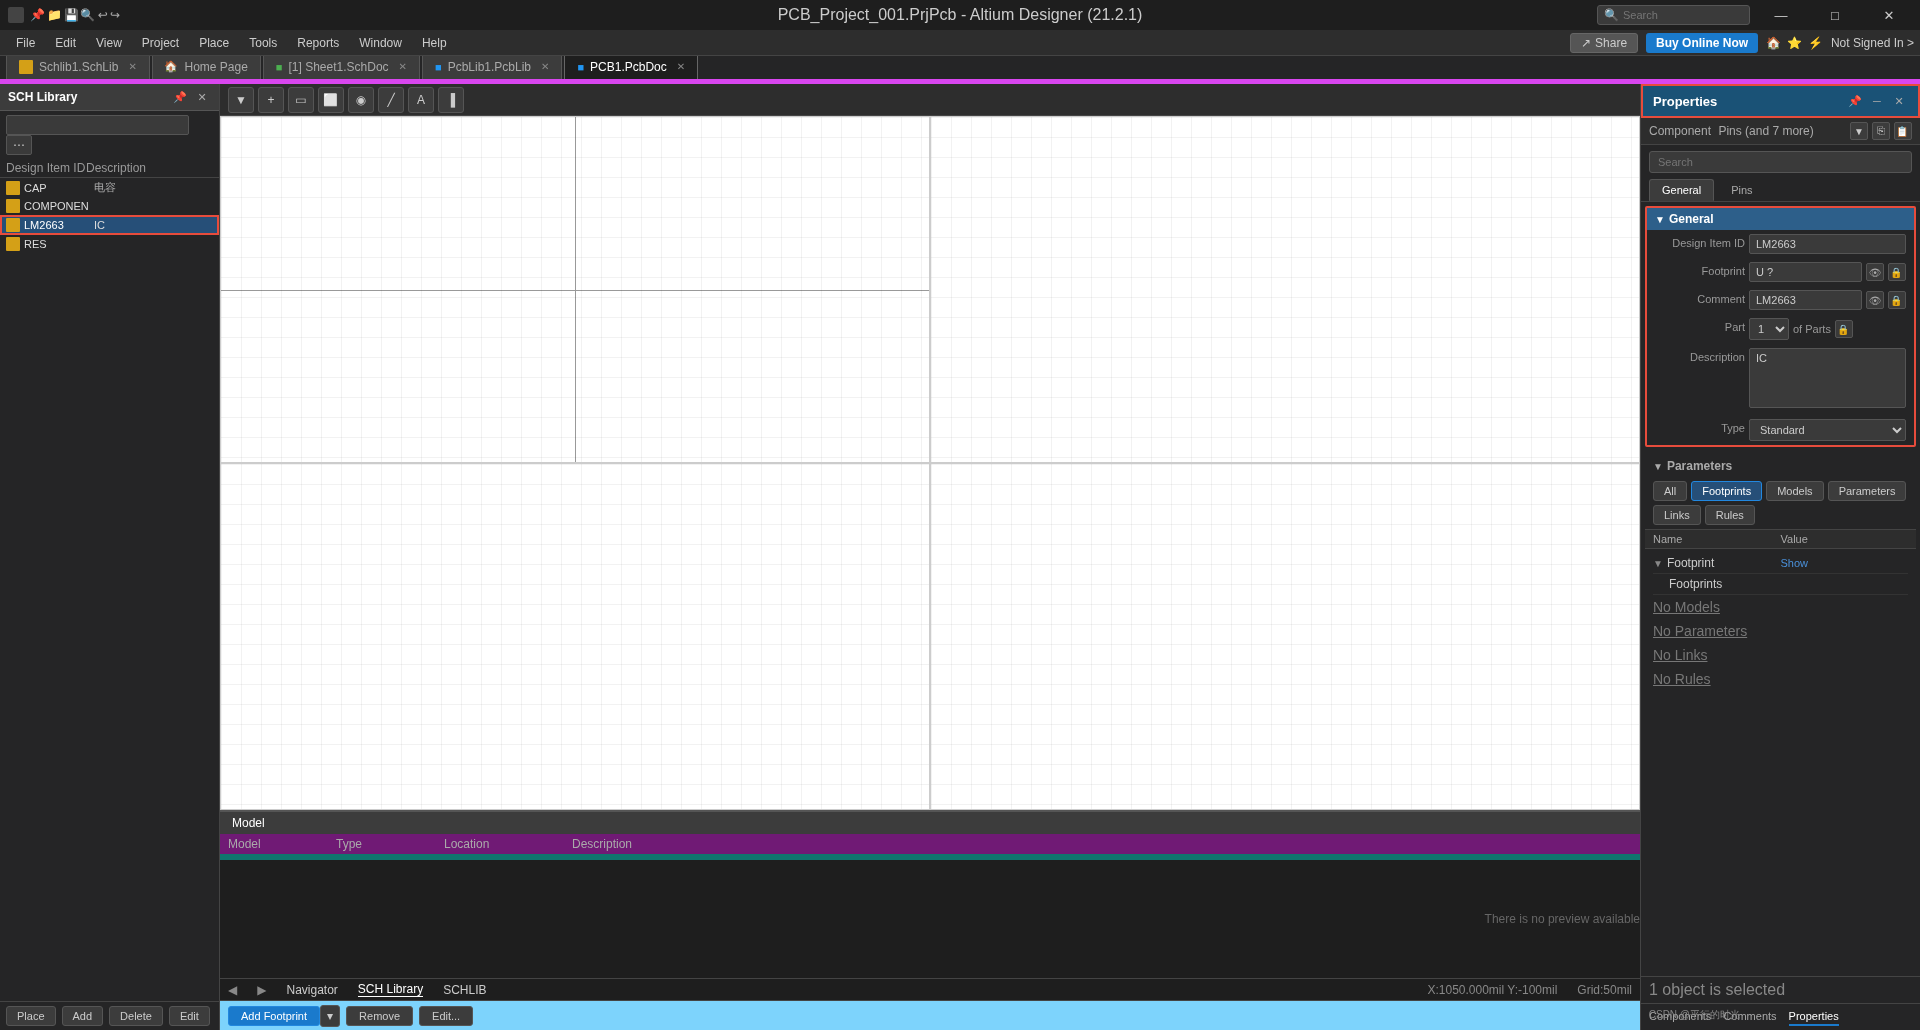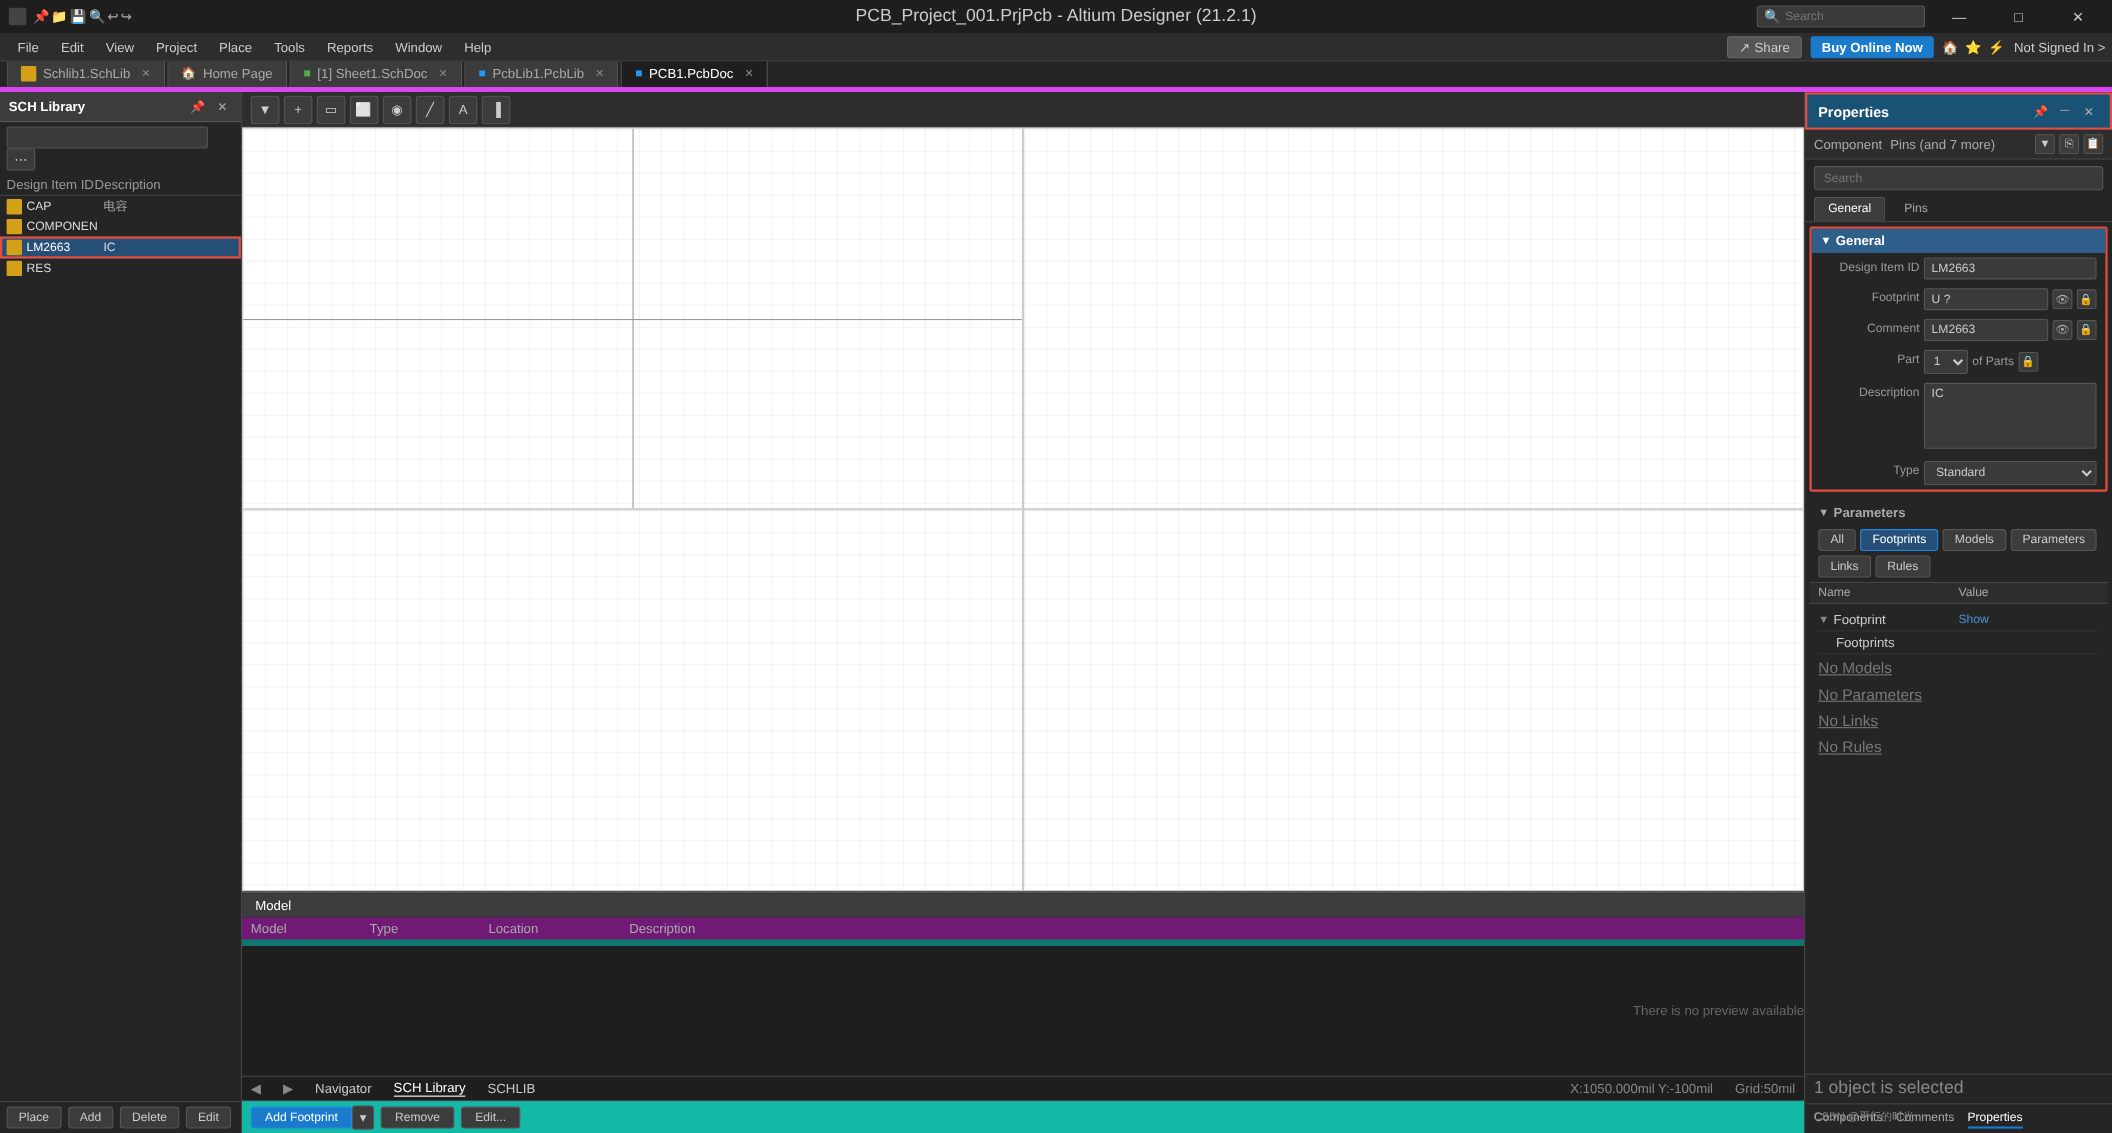--- a/index.html
+++ b/index.html
@@ -75,21 +75,21 @@
     .tool-btn { width: 26px; height: 26px; display: flex; align-items: center; justify-content: center; background: #3c3c3c; border: 1px solid #555; border-radius: 3px; cursor: pointer; color: #ccc; font-size: 12px; }
     #canvas-area { flex: 1; display: flex; flex-direction: column; }
     #canvas-top { flex: 1; display: grid; grid-template-columns: 1fr 1fr; }
     .canvas-quadrant { background: #ffffff; border: 1px solid #ccc; position: relative; }
     #canvas-bottom { height: 220px; border-top: 2px solid #555; display: flex; flex-direction: column; }
     #editor-header { background: #3c3c3c; padding: 4px 12px; font-size: 12px; color: #fff; display: flex; align-items: center; gap: 6px; }
     #editor-table-header { display: flex; background: #701a75; padding: 3px 8px; border-bottom: 6px solid #0f766e; gap: 8px; color: #aaa; font-size: 11px; }
     .editor-col { min-width: 80px; }
     #editor-content { flex: 1; display: flex; align-items: center; justify-content: flex-end; color: #666; font-size: 12px; }
     #statusbar { height: 22px; background: #1e1e1e; display: flex; align-items: center; padding: 0 8px; color: #888; font-size: 11px; gap: 20px; border-top: 1px solid #444; }
-    #bottom-toolbar { height: 30px; background: #14b8a6; display: flex; align-items: center; padding: 0 8px; gap: 6px; border-top: 1px solid #444; }
+    #bottom-toolbar { height: 30px; background: #7dd3fc; display: flex; align-items: center; padding: 0 8px; gap: 6px; border-top: 1px solid #444; }
     .bottom-btn { background: #3c3c3c; border: 1px solid #555; color: #ccc; padding: 3px 12px; border-radius: 3px; cursor: pointer; font-size: 11px; }
     .bottom-btn-primary { background: #1a7acc; border-color: #2288e0; color: white; display: flex; align-items: center; gap: 4px; }
     .drop-arrow { background: #3c3c3c; border: 1px solid #555; color: #ccc; padding: 3px 6px; border-radius: 3px; cursor: pointer; }
 
     
     #right-panel { width: 280px; background: #252526; border-left: 1px solid #444; display: flex; flex-direction: column; }
     #right-header { background: #1a5276; padding: 6px 10px; display: flex; align-items: center; justify-content: space-between; border: 2px solid #e74c3c; }
     #right-header-title { color: #fff; font-weight: bold; font-size: 13px; }
     #right-header-icons { display: flex; gap: 4px; }
     #right-subheader { padding: 4px 8px; background: #2d2d2d; display: flex; align-items: center; justify-content: space-between; font-size: 11px; color: #aaa; border-bottom: 1px solid #444; }

